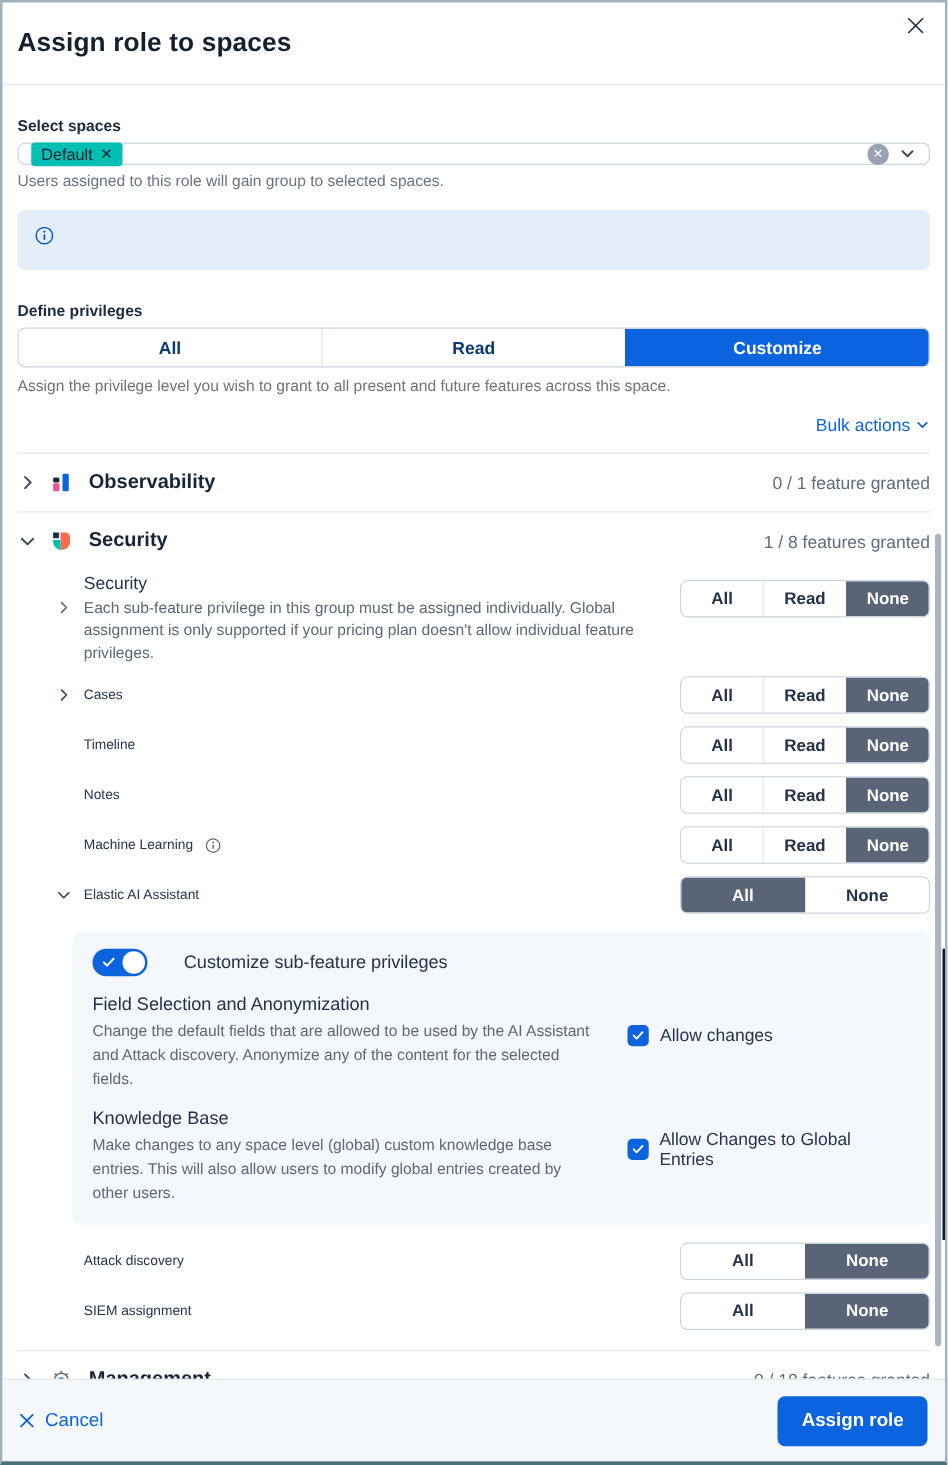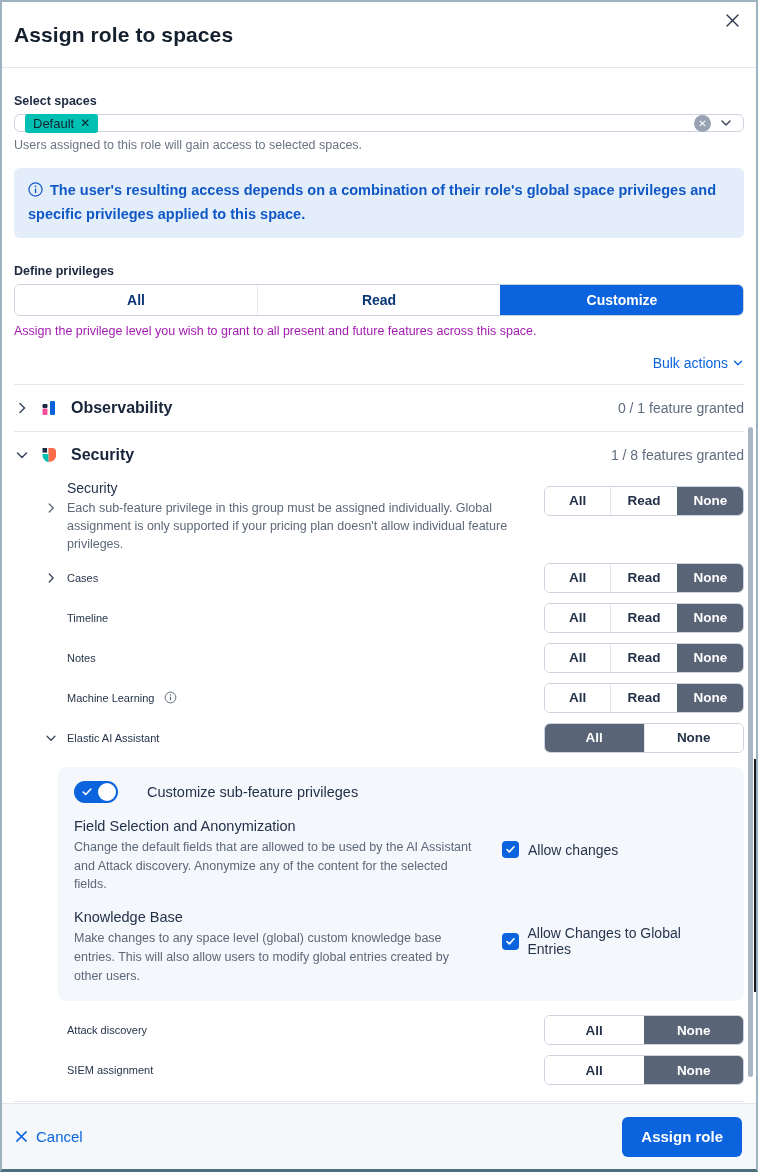--- a/index.html
+++ b/index.html
@@ -27,21 +27,21 @@
   .callout .info-i { display:inline-block; vertical-align:-2px; margin-right:7px; }
   
   .btn-group { display:flex; border:1px solid #cbd3df; border-radius:6px; overflow:hidden; background:#fff; }
   .btn-group .seg { flex:1; display:flex; align-items:center; justify-content:center; font-size:13.5px; font-weight:700; color:#24324a; border-left:1px solid #e1e6ee; cursor:pointer; background:#fff; }
   .btn-group .seg:first-child { border-left:none; }
   .btn-group .seg.sel-dark { background:#5a6477; color:#fff; border-color:#5a6477; }
   .btn-group .seg.sel-blue { background:#0b64dd; color:#fff; border-color:#0b64dd; }
   .priv-group { margin-top:6px; height:32px; width:100%; }
   .priv-group .seg { font-size:14px; }
   .mini-group { width:200px; height:30px; flex:none; margin-left:auto; }
-  .priv-help { margin-top:8px; font-size:12.5px; color:#a21caf; }
+  .priv-help { margin-top:8px; font-size:12.5px; color:#737373; }
   .bulk-row { margin-top:16px; text-align:right; }
   .bulk-link { font-size:14px; color:#0b64dd; font-weight:500; text-decoration:none; cursor:pointer; }
   .divider { height:1px; background:#e3e8ef; }
   .divider.mt { margin-top:12px; }
   
   .cat-row { display:flex; align-items:center; height:46px; cursor:pointer; }
   .cat-chevron { width:16px; display:flex; }
   .cat-icon { width:20px; height:20px; margin-left:9px; }
   .cat-title { font-size:16px; font-weight:700; color:#17243a; margin-left:12px; }
   .cat-count { margin-left:auto; font-size:14px; color:#5f6b7e; }
@@ -102,30 +102,30 @@
         <span>Default</span>
         <span class="x">✕</span>
       </span>
       <span class="combo-right">
         <button class="clear-circle">✕</button>
         <svg width="14" height="14" viewBox="0 0 14 14">
             <path d="M3 5l4 4 4-4" fill="none" stroke="#3a4759" stroke-width="1.5" stroke-linecap="round" stroke-linejoin="round"></path>
           </svg>
       </span>
     </div>
-    <div class="help-text">Users assigned to this role will gain access to selected spaces.</div>
+    <div class="help-text">Users assigned to this role will gain group to selected spaces.</div>
 
     <div class="callout">
       <span class="info-i">
         <svg width="15" height="15" viewBox="0 0 16 16">
             <circle cx="8" cy="8" r="7" fill="none" stroke="#1158c7" stroke-width="1.3"></circle>
             <rect x="7.3" y="6.8" width="1.5" height="5" rx="0.7" fill="#1158c7"></rect>
             <circle cx="8" cy="4.6" r="0.95" fill="#1158c7"></circle>
           </svg>
-      </span><span>The user's resulting access depends on a combination of their role's global space privileges and specific privileges applied to this space.</span>
+      </span>
     </div>
 
     <div class="form-label" style="">Define privileges</div>
     <div class="btn-group priv-group">
       <div class="seg" style="color:#0b3875;">All</div>
       <div class="seg" style="color:#0b3875;">Read</div>
       <div class="seg sel-blue">Customize</div>
     </div>
     <div class="priv-help">Assign the privilege level you wish to grant to all present and future features across this space.</div>
     <div class="bulk-row">

